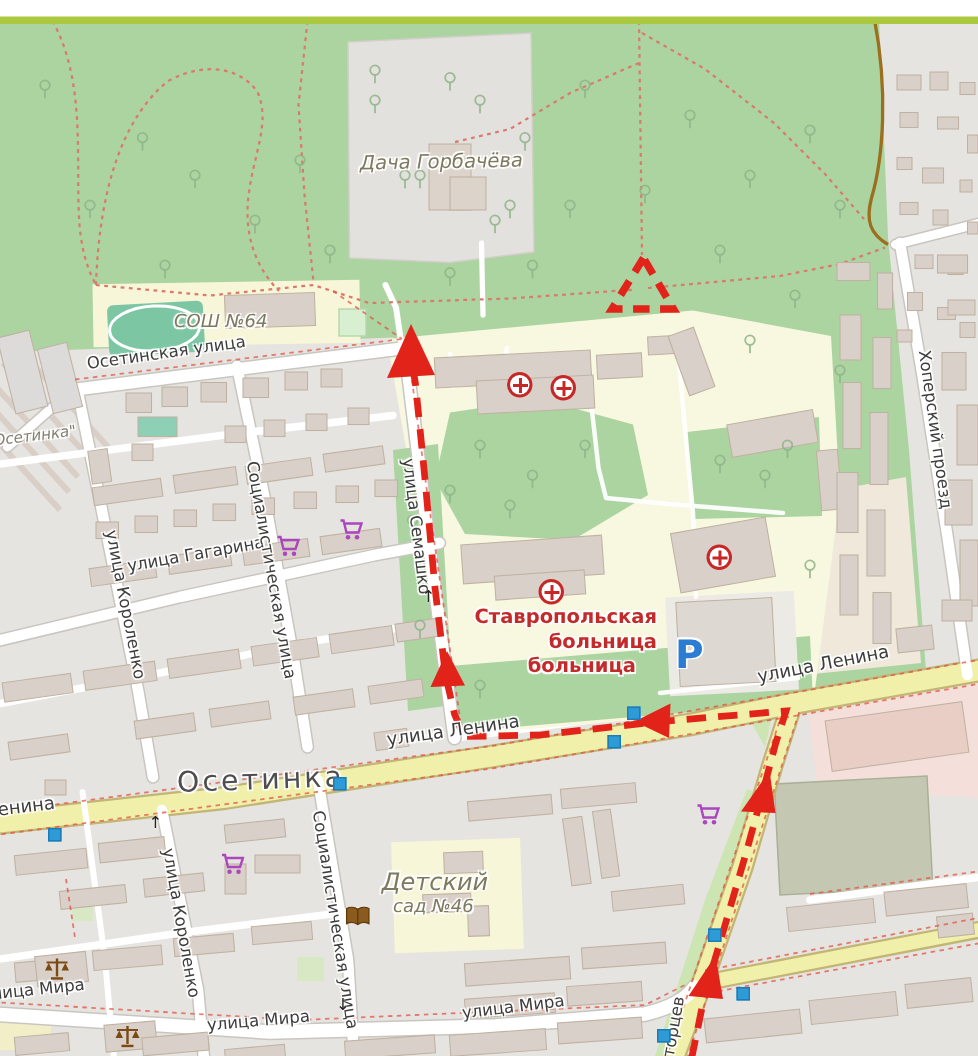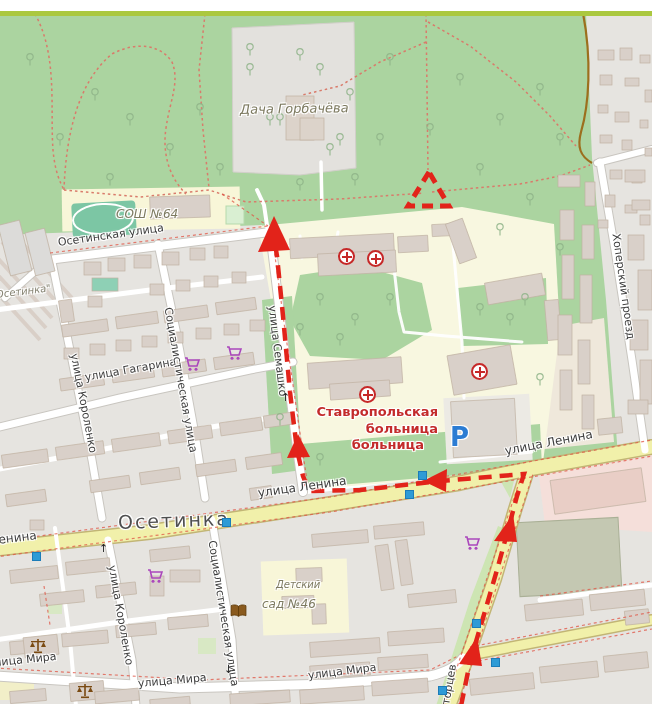--- a/index.html
+++ b/index.html
@@ -382,21 +382,21 @@
 <div class="lbl oneway" style="left:224px;top:664px">↓</div>
 <div class="lbl" style="left:272px;top:300px;transform:rotate(83deg)">улица Семашко</div>
 <div class="lbl oneway" style="left:281px;top:392px">↑</div>
 <div class="lbl hosp" style="left:298px;top:405px">Ставропольская</div>
 <div class="lbl hosp" style="left:298px;top:422px">больница</div>
 <div class="lbl hosp" style="left:284px;top:438px">больница</div>
 <div class="lbl" style="left:-52px;top:540px;font-size:12px;transform:rotate(-7deg)">улица Ленина</div>
 <div class="lbl big" style="left:118px;top:513px;transform:rotate(-2deg)">Осетинка</div>
 <div class="lbl" style="left:258px;top:487px;font-size:12px;transform:rotate(-8deg)">улица Ленина</div>
 <div class="lbl" style="left:505px;top:445px;font-size:12px;transform:rotate(-11deg)">улица Ленина</div>
-<div class="lbl place" style="left:276px;top:580px;font-size:10px;width:80px;text-align:left">Детский</div>
+<div class="lbl place" style="left:250px;top:580px;font-size:16px;width:80px;text-align:center">Детский</div>
 <div class="lbl place" style="left:262px;top:598px;font-size:12px;width:80px;">сад №46</div>
 <div class="lbl" style="left:-12px;top:658px;transform:rotate(-6deg)">улица Мира</div>
 <div class="lbl" style="left:138px;top:678px;transform:rotate(-5deg)">улица Мира</div>
 <div class="lbl" style="left:308px;top:670px;transform:rotate(-7deg)">улица Мира</div>
 <div class="lbl" style="left:616px;top:228px;transform:rotate(82deg)">Хоперский проезд</div>
 <div class="lbl" style="left:434px;top:765px;transform:rotate(-80deg)">улица Доваторцев</div>
 
 <div class="icon cross" style="left:338px;top:248px"></div>
 <div class="icon cross" style="left:367px;top:250px"></div>
 <div class="icon cross" style="left:471px;top:363px"></div>

